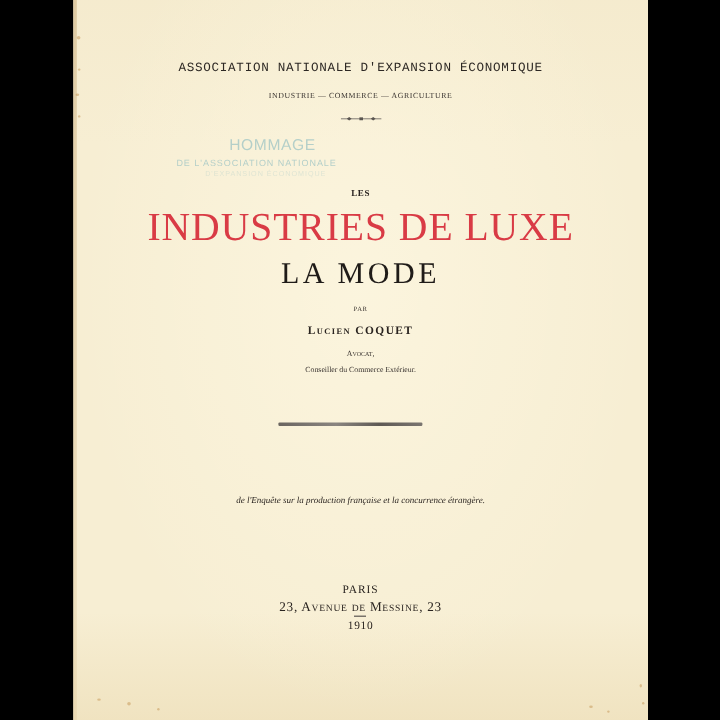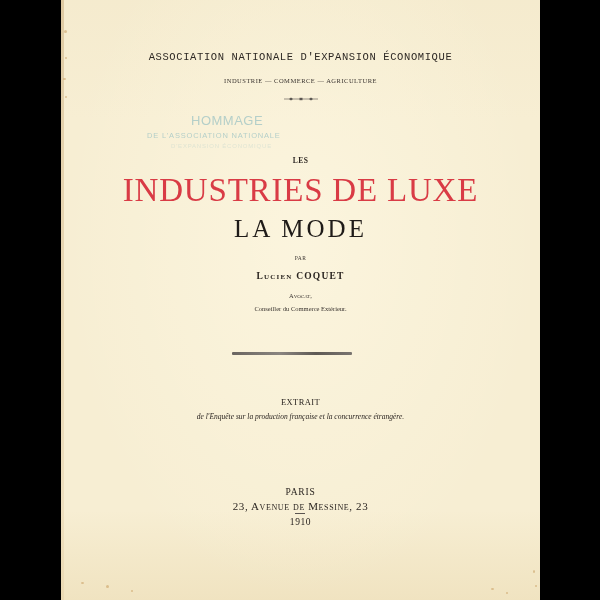--- a/index.html
+++ b/index.html
@@ -249,21 +249,20 @@
     <div class="center-line title">INDUSTRIES DE LUXE</div>
     <div class="center-line subtitle">LA MODE</div>
 
     <div class="center-line par">PAR</div>
     <div class="center-line author">Lucien COQUET</div>
     <div class="center-line role1">Avocat,</div>
     <div class="center-line role2">Conseiller du Commerce Extérieur.</div>
 
     <div class="rule"></div>
 
-    <div class="center-line extrait">EXTRAIT</div>
     <div class="center-line source">de l'Enquête sur la production française et la concurrence étrangère.</div>
 
     <div class="center-line city">PARIS</div>
     <div class="center-line address">23, Avenue de Messine, 23</div>
     <div class="short-rule"></div>
     <div class="center-line year">1910</div>
 
   </div>
 </div>
 

